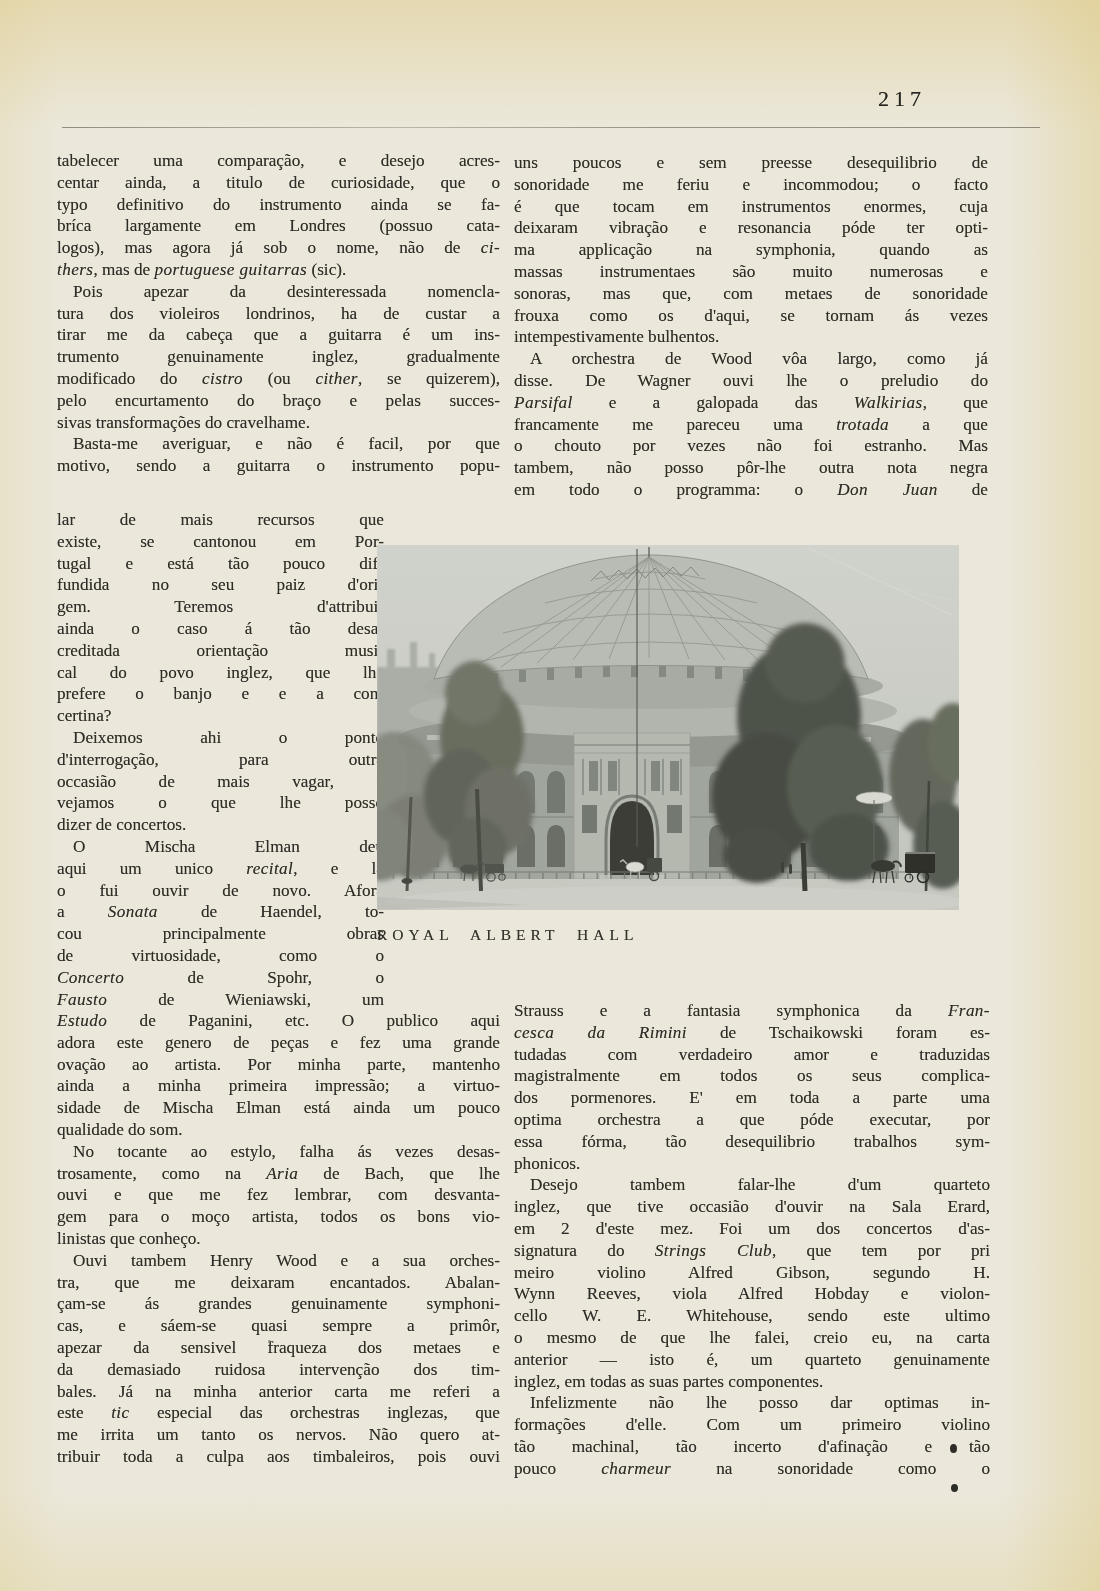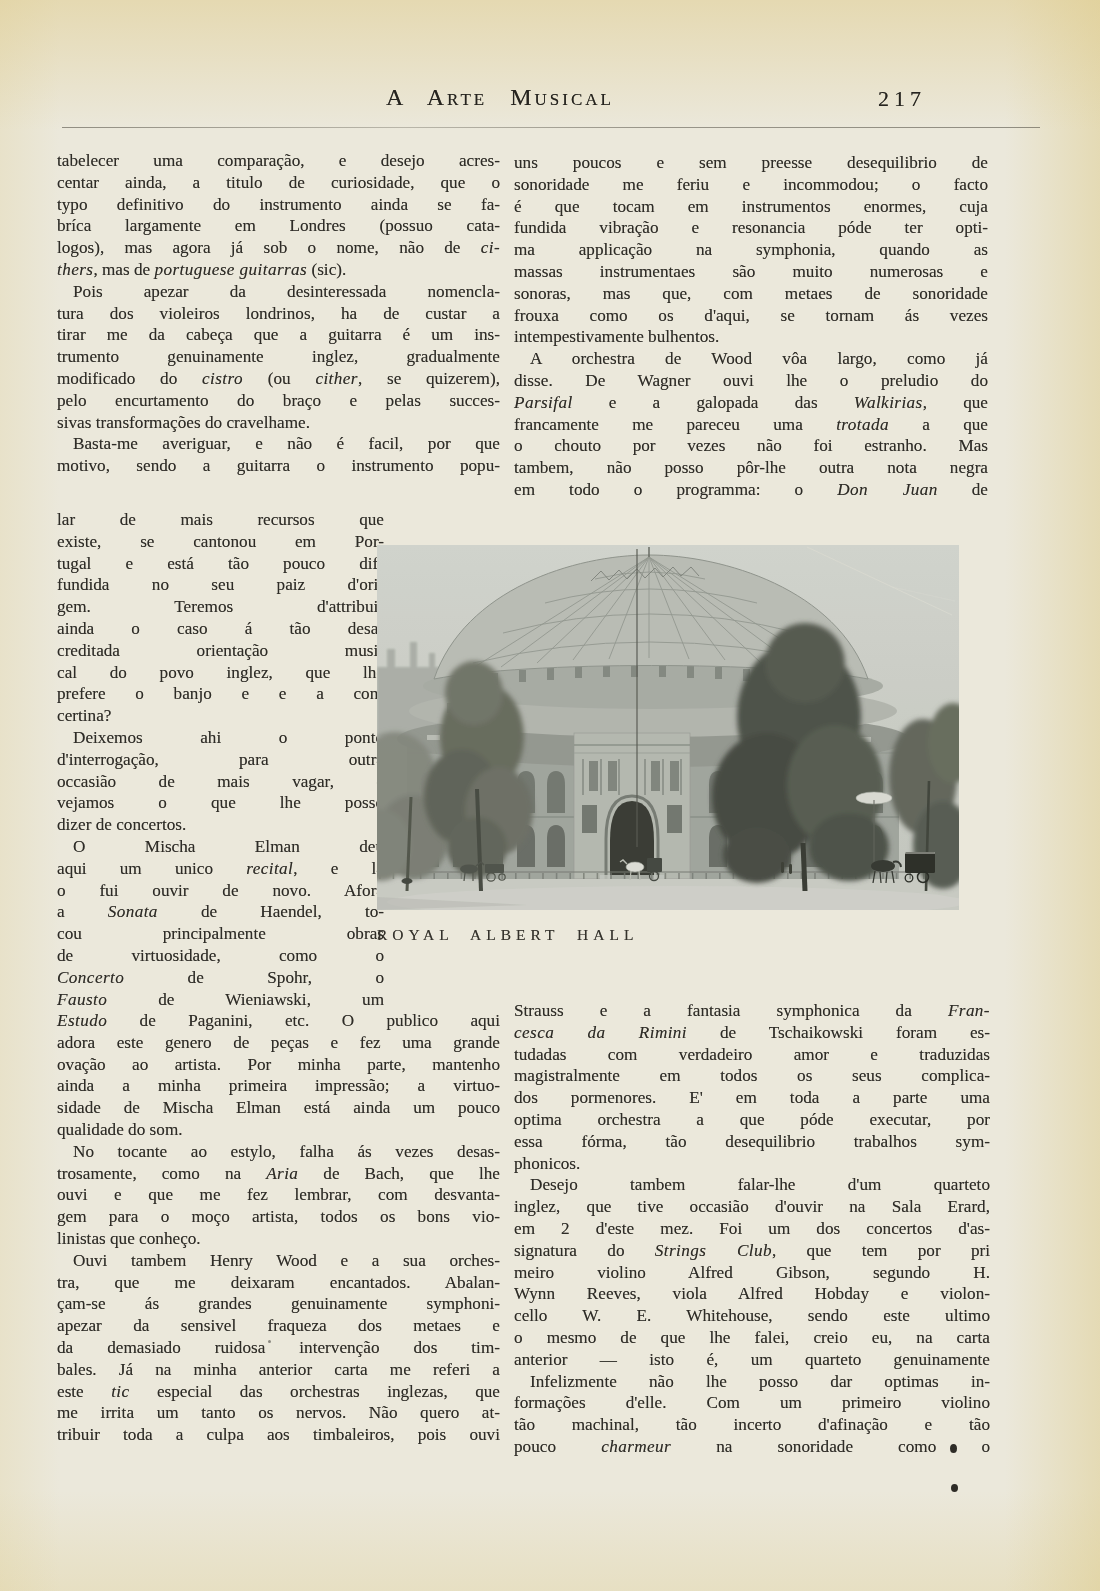--- a/index.html
+++ b/index.html
@@ -42,21 +42,20 @@
     font-size:15.5px;letter-spacing:5px;word-spacing:9px;color:#34322c;
     text-shadow:0 0 .4px rgba(44,42,35,.5);
   }
   .speck{position:absolute;border-radius:50%;background:#2e2c27;}
 </style>
 </head>
 <body>
 
 <div class="page">
 
-  <div class="header-title">A Arte Musical</div>
   <div class="page-number">217</div>
   <div class="rule"></div>
 
   <div id="text-layer">
       <div class="tblock" style="left: 57px; top: 150px; width: 443px;">
         <div class="line"><span>tabelecer uma comparação, e desejo acres-</span></div>
         <div class="line"><span>centar ainda, a titulo de curiosidade, que o</span></div>
         <div class="line"><span>typo definitivo do instrumento ainda se fa-</span></div>
         <div class="line"><span>bríca largamente em Londres (possuo cata-</span></div>
         <div class="line"><span>logos), mas agora já sob o nome, não de </span><i>ci-</i></div>
@@ -104,32 +103,33 @@
         <div class="line"><span>sidade de Mischa Elman está ainda um pouco</span></div>
         <div class="line last"><span>qualidade do som.</span></div>
         <div class="line indent"><span>No tocante ao estylo, falha ás vezes desas-</span></div>
         <div class="line"><span>trosamente, como na </span><i>Aria</i><span> de Bach, que lhe</span></div>
         <div class="line"><span>ouvi e que me fez lembrar, com desvanta-</span></div>
         <div class="line"><span>gem para o moço artista, todos os bons vio-</span></div>
         <div class="line last"><span>linistas que conheço.</span></div>
         <div class="line indent"><span>Ouvi tambem Henry Wood e a sua orches-</span></div>
         <div class="line"><span>tra, que me deixaram encantados. Abalan-</span></div>
         <div class="line"><span>çam-se ás grandes genuinamente symphoni-</span></div>
+        <div class="line"><span>cas, e sáem-se quasi sempre a primôr,</span></div>
         <div class="line"><span>apezar da sensivel fraqueza dos metaes e</span></div>
         <div class="line"><span>da demasiado ruidosa intervenção dos tim-</span></div>
         <div class="line"><span>bales. Já na minha anterior carta me referi a</span></div>
         <div class="line"><span>este </span><i>tic</i><span> especial das orchestras inglezas, que</span></div>
         <div class="line"><span>me irrita um tanto os nervos. Não quero at-</span></div>
         <div class="line"><span>tribuir toda a culpa aos timbaleiros, pois ouvi</span></div>
       </div>
       <div class="tblock" style="left: 514px; top: 152px; width: 474px;">
         <div class="line"><span>uns poucos e sem preesse desequilibrio de</span></div>
         <div class="line"><span>sonoridade me feriu e incommodou; o facto</span></div>
         <div class="line"><span>é que tocam em instrumentos enormes, cuja</span></div>
-        <div class="line"><span>fundida vibração e resonancia póde ter opti-</span></div>
+        <div class="line"><span>deixaram vibração e resonancia póde ter opti-</span></div>
         <div class="line"><span>ma applicação na symphonia, quando as</span></div>
         <div class="line"><span>massas instrumentaes são muito numerosas e</span></div>
         <div class="line"><span>sonoras, mas que, com metaes de sonoridade</span></div>
         <div class="line"><span>frouxa como os d'aqui, se tornam ás vezes</span></div>
         <div class="line last"><span>intempestivamente bulhentos.</span></div>
         <div class="line indent"><span>A orchestra de Wood vôa largo, como já</span></div>
         <div class="line"><span>disse. De Wagner ouvi lhe o preludio do</span></div>
         <div class="line"><i>Parsifal</i><span> e a galopada das </span><i>Walkirias</i><span>, que</span></div>
         <div class="line"><span>francamente me pareceu uma </span><i>trotada</i><span> a que</span></div>
         <div class="line"><span>o chouto por vezes não foi estranho. Mas</span></div>
@@ -147,20 +147,21 @@
         <div class="line last"><span>phonicos.</span></div>
         <div class="line indent"><span>Desejo tambem falar-lhe d'um quarteto</span></div>
         <div class="line"><span>inglez, que tive occasião d'ouvir na Sala Erard,</span></div>
         <div class="line"><span>em 2 d'este mez. Foi um dos concertos d'as-</span></div>
         <div class="line"><span>signatura do </span><i>Strings Club</i><span>, que tem por pri</span></div>
         <div class="line"><span>meiro violino Alfred Gibson, segundo H.</span></div>
         <div class="line"><span>Wynn Reeves, viola Alfred Hobday e violon-</span></div>
         <div class="line"><span>cello W. E. Whitehouse, sendo este ultimo</span></div>
         <div class="line"><span>o mesmo de que lhe falei, creio eu, na carta</span></div>
         <div class="line"><span>anterior — isto é, um quarteto genuinamente</span></div>
+        <div class="line last"><span>inglez, em todas as suas partes componentes.</span></div>
         <div class="line indent"><span>Infelizmente não lhe posso dar optimas in-</span></div>
         <div class="line"><span>formações d'elle. Com um primeiro violino</span></div>
         <div class="line"><span>tão machinal, tão incerto d'afinação e tão</span></div>
         <div class="line"><span>pouco </span><i>charmeur</i><span> na sonoridade como o</span></div>
       </div>
     </div>
 
   <div class="photo">
     <svg viewBox="0 0 582 365" preserveAspectRatio="none">
       <defs>

